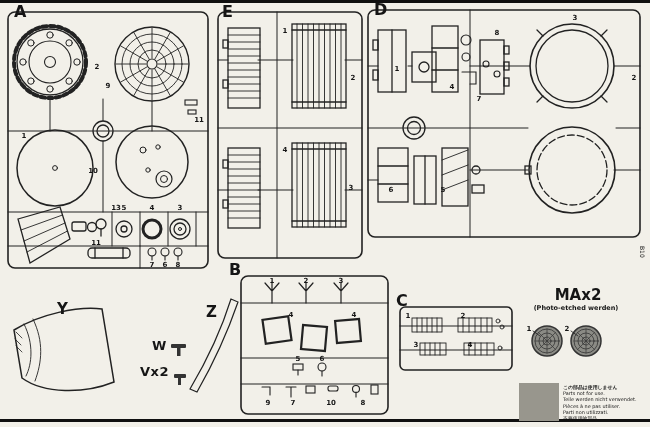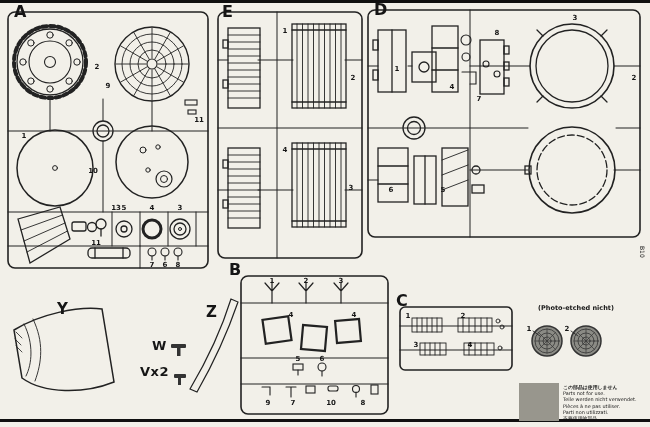--- a/index.html
+++ b/index.html
@@ -324,21 +324,22 @@
   <span class="sprue-letter" style="left:14px;top:2px;">A</span>
   <span class="sprue-letter" style="left:222px;top:2px;">E</span>
   <span class="sprue-letter" style="left:374px;top:0px;">D</span>
   <span class="sprue-letter" style="left:229px;top:260px;">B</span>
   <span class="sprue-letter" style="left:396px;top:291px;">C</span>
   <span class="sprue-letter mid-letter" style="left:57px;top:300px;">Y</span>
   <span class="sprue-letter mid-letter" style="left:206px;top:303px;">Z</span>
   <span class="sprue-letter small-letter" style="left:152px;top:338px;">W</span>
   <span class="sprue-letter small-letter" style="left:140px;top:364px;">Vx2</span>
 
-  <div class="ma-sub">(Photo-etched nicht)</div>
+  <div class="ma-title">MAx2</div>
+  <div class="ma-sub">(Photo-etched werden)</div>
 
   <span class="sprue-tag">B10</span>
 
   <div class="swatch"></div>
 
   <div class="notice">
     <div class="jp">この部品は使用しません</div>
     <div>Parts not for use.</div>
     <div>Teile werden nicht verwendet.</div>
     <div>Pièces à ne pas utiliser.</div>

